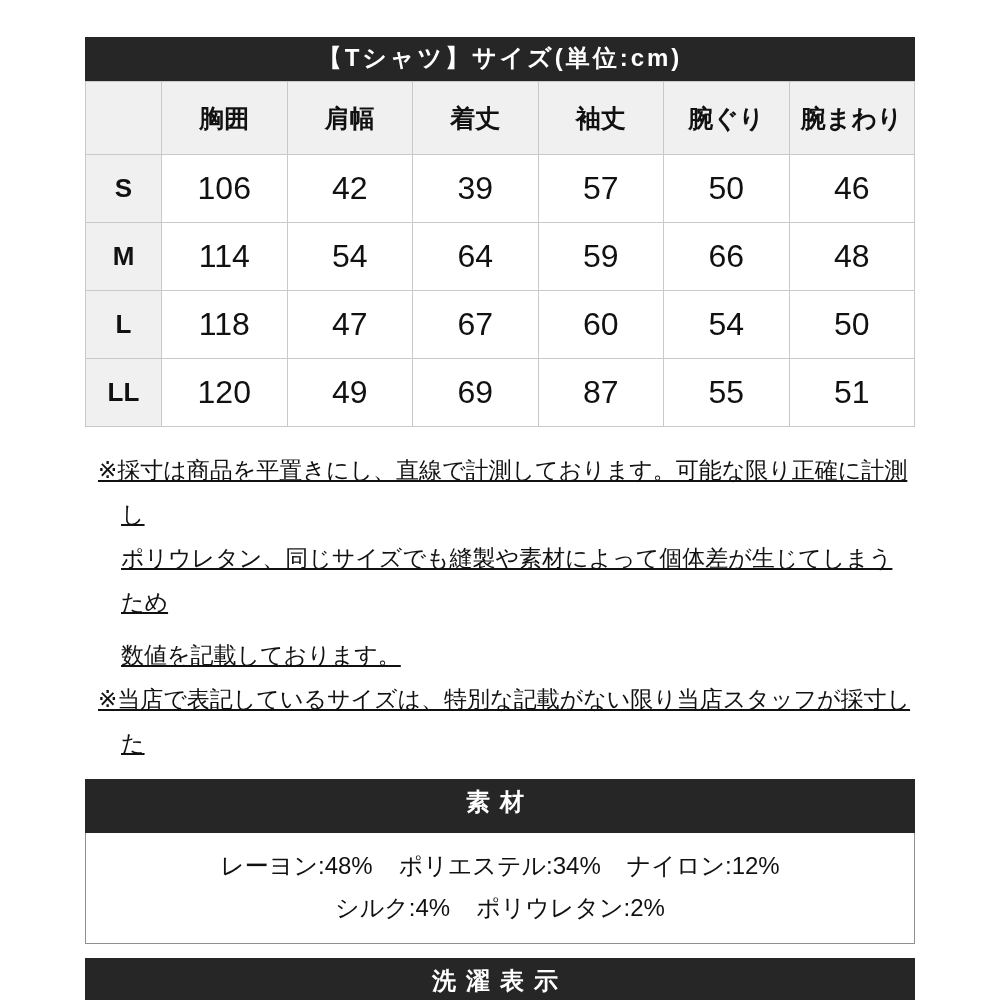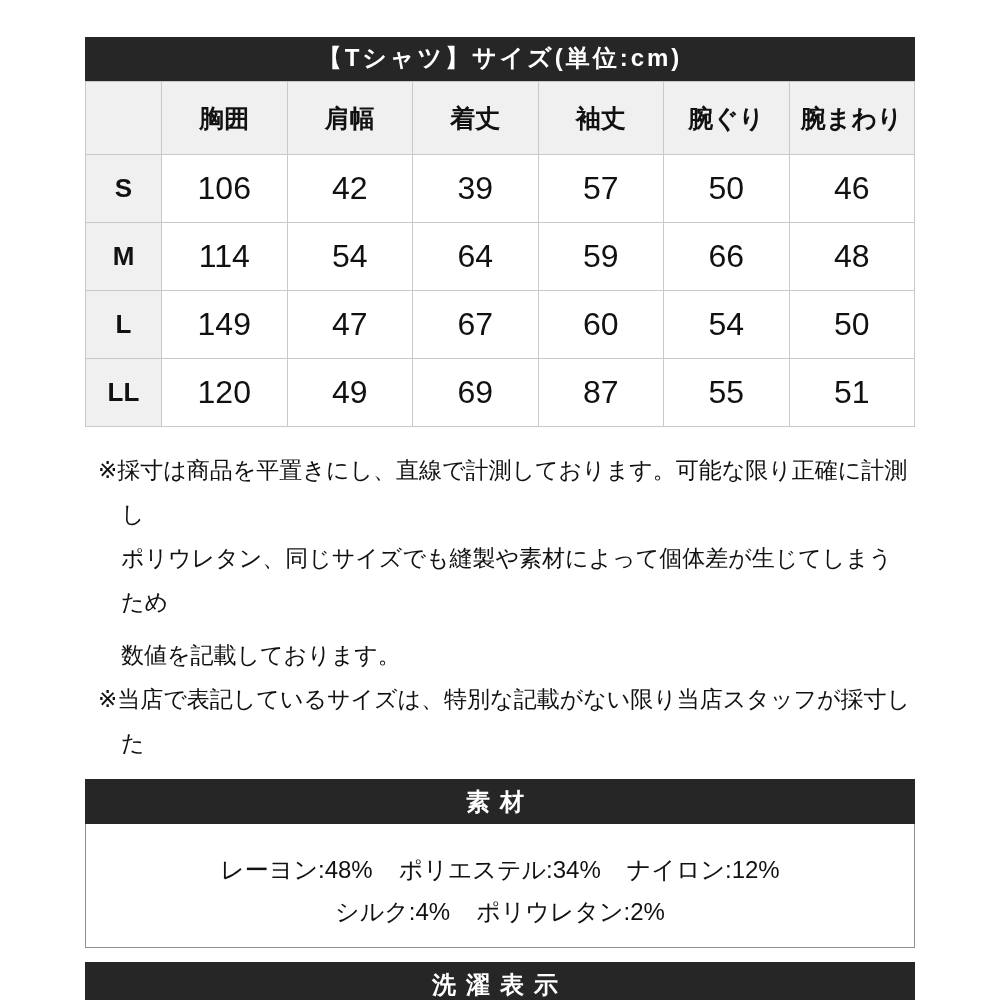--- a/index.html
+++ b/index.html
@@ -10,21 +10,21 @@
     -webkit-font-smoothing:antialiased;
   }
   .page{width:830px;margin:0 auto;padding-top:37px;}
 
   
   .bar{
     background:#262626;color:#ffffff;font-weight:bold;
     text-align:center;
   }
   .title-bar{height:44px;line-height:42px;font-size:24px;letter-spacing:3px;}
-  .box-bar{height:45px;line-height:45px;font-size:24px;letter-spacing:10px;}
+  .box-bar{height:54px;line-height:45px;font-size:24px;letter-spacing:10px;}
 
   
   table.size-table{
     width:100%;border-collapse:collapse;table-layout:fixed;
     border:1px solid #4d7c0f;
   }
   .size-table th,.size-table td{
     border:1px solid #c9c9c9;text-align:center;vertical-align:middle;
     padding:0;
   }
@@ -32,30 +32,30 @@
     height:72px;background:#f0f0f0;font-size:25px;font-weight:bold;
   }
   .size-table col.label-col{width:76px;}
   .size-table tbody tr{height:68px;}
   .size-table tbody th{
     background:#f0f0f0;font-size:26px;font-weight:bold;
   }
   .size-table tbody td{background:#ffffff;font-size:32px;font-weight:normal;}
 
   
-  .note{margin-top:21px;padding-left:36px;font-size:23px;line-height:44px;}
+  .note{margin-top:21px;padding-left:36px;font-size:23px;line-height:44px;text-decoration:underline;}
   .note .nline{white-space:pre-wrap;}
   .note .hang{text-indent:-23px;}
   .note + .note{margin-top:9px;}
 
   
   .box{margin-top:14px;border:1px solid #8f8f8f;}
   .box .box-bar{margin:-1px -1px 0 -1px;}
   .material-body{
-    text-align:center;font-size:24px;line-height:42px;padding:25px 0 14px 0;
+    text-align:center;font-size:24px;line-height:42px;padding:12px 0 14px 0;
   }
   .material-body .mline span{margin:0 13px;white-space:pre;}
 </style>
 </head>
 <body>
 
 <div class="page">
 
   <section>
     <div class="bar title-bar">
@@ -96,21 +96,21 @@
           <th>M</th>
           <td>114</td>
           <td>54</td>
           <td>64</td>
           <td>59</td>
           <td>66</td>
           <td>48</td>
         </tr>
         <tr>
           <th>L</th>
-          <td>149</td>
+          <td>118</td>
           <td>47</td>
           <td>67</td>
           <td>60</td>
           <td>54</td>
           <td>50</td>
         </tr>
         <tr>
           <th>LL</th>
           <td>120</td>
           <td>49</td>

